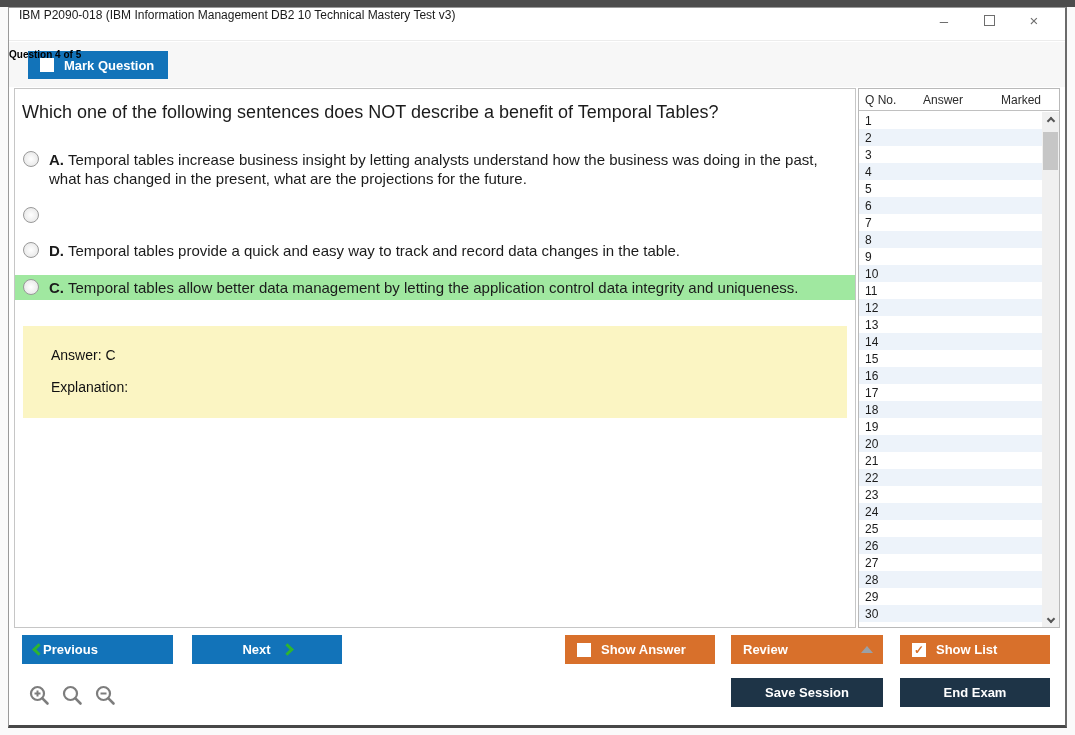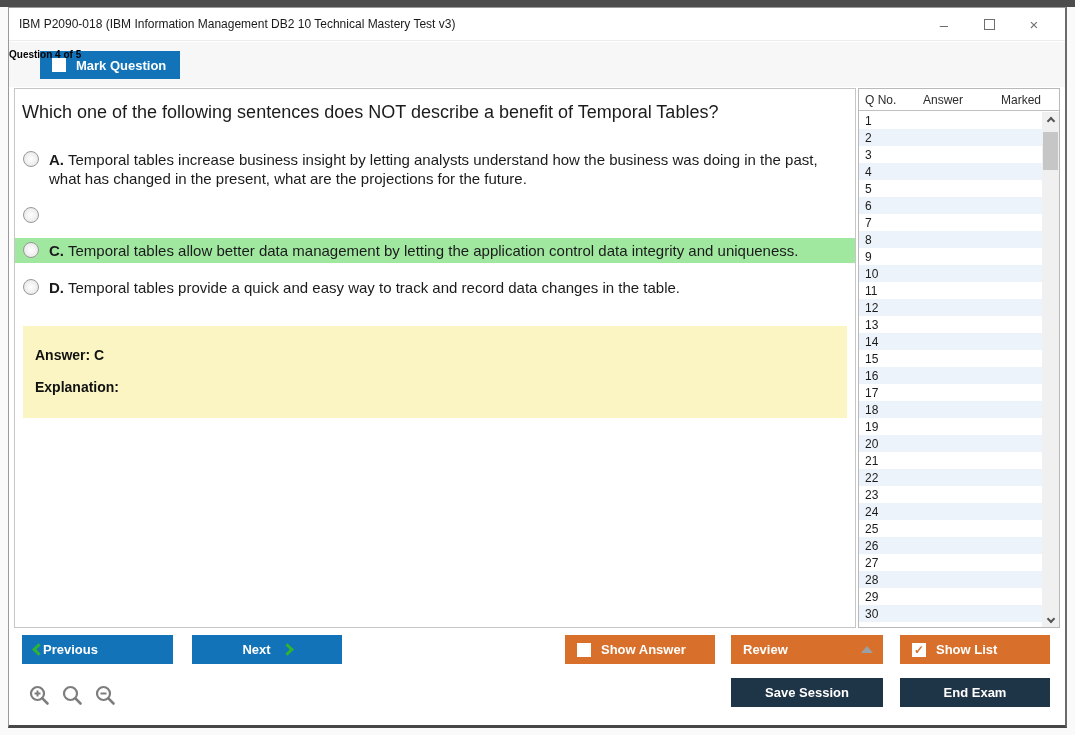--- a/index.html
+++ b/index.html
@@ -18,41 +18,41 @@
     position: absolute; left: 8px; top: 7px; width: 1059px; height: 721px;
     background: #ffffff;
     border: 1px solid #9a9a9a;
     border-right: 2px solid #6b6b6b;
     border-bottom: 3px solid #474747;
   }
   
   .titlebar {
     position: absolute; left: 0; top: 0; right: 0; height: 33px;
     background: #ffffff; border-bottom: 1px solid #ececec;
-    display: flex; align-items: center;
+    display: flex; align-items: flex-start;
   }
   .title-text { font-size: 12px; color: #1a1a1a; padding-left: 10px; white-space: nowrap; }
   .win-controls { margin-left: auto; display: flex; align-items: center; padding-right: 16px; }
   .win-ctrl {
     width: 30px; height: 24px; margin-left: 15px;
     display: flex; align-items: center; justify-content: center;
     color: #6e6e6e; font-size: 15px; cursor: default;
   }
   .max-box { width: 11px; height: 11px; border: 1px solid #6e6e6e; }
   
   .header-strip {
     position: absolute; left: 0; top: 34px; right: 0; height: 45px;
     background: #f7f7f7;
   }
   .btn { border: none; cursor: pointer; font-family: "Liberation Sans", sans-serif; }
   .mark-btn {
     position: absolute; left: 19px; top: 9px; width: 140px; height: 28px;
     background: var(--blue); color: #fff; font-weight: bold; font-size: 13px;
     display: flex; align-items: center; justify-content: flex-start;
-    padding-left: 12px; gap: 10px; margin-left: 12px;
+    padding-left: 12px; gap: 10px;
   }
   .checkbox { width: 14px; height: 14px; background: #fff; flex-shrink: 0;
     display: flex; align-items: center; justify-content: center; }
   .checkbox .tick { color: var(--orange); font-size: 12px; font-weight: bold; line-height: 1; }
   .q-counter {
     position: absolute; left: 0; right: 0; top: 7px; text-align: left;
     font-size: 10px; font-weight: bold; color: #000;
   }
   
   .q-panel {
@@ -68,22 +68,22 @@
   .option.hl { background: var(--green); }
   .radio {
     width: 16px; height: 16px; border-radius: 50%;
     border: 1px solid #999; background: radial-gradient(#ffffff, #e2e2e2);
     flex-shrink: 0; margin: 1px 10px 0 2px;
   }
   .opt-body { font-size: 15px; line-height: 19px; color: #1b1b1b; }
   .opt-letter { font-weight: bold; margin-right: 4px; }
   .answer-box {
     margin: 26px 8px 0 8px; height: 92px;
-    background: var(--yellow); padding: 21px 12px;
-    font-size: 14px; font-weight: bold; color: #111;
+    background: var(--yellow); padding: 21px 28px;
+    font-size: 14px; font-weight: normal; color: #111;
   }
   .answer-box .expl { margin-top: 16px; }
   
   .sidebar {
     position: absolute; left: 849px; top: 80px; width: 202px; height: 540px;
     background: #fff; border: 1px solid #b9b9b9;
   }
   .side-header {
     height: 22px; display: grid; grid-template-columns: 58px 78px 1fr;
     align-items: center; padding-left: 6px;
@@ -169,27 +169,27 @@
   <div class="q-panel">
     <div class="q-text">Which one of the following sentences does NOT describe a benefit of Temporal Tables?</div>
     <div class="options" id="options">
         <div class="option">
           <span class="radio"></span>
           <span class="opt-body"><span class="opt-letter">A.</span>Temporal tables increase business insight by letting analysts understand how the business was doing in the past, what has changed in the present, what are the projections for the future.</span>
         </div>
         <div class="option">
           <span class="radio"></span>
         </div>
+        <div class="option">
+          <span class="radio"></span>
+          <span class="opt-body"><span class="opt-letter">D.</span>Temporal tables provide a quick and easy way to track and record data changes in the table.</span>
+        </div>
         <div class="option hl">
           <span class="radio"></span>
           <span class="opt-body"><span class="opt-letter">C.</span>Temporal tables allow better data management by letting the application control data integrity and uniqueness.</span>
-        </div>
-        <div class="option">
-          <span class="radio"></span>
-          <span class="opt-body"><span class="opt-letter">D.</span>Temporal tables provide a quick and easy way to track and record data changes in the table.</span>
         </div>
       </div>
     <div class="answer-box">
       <div>Answer: C</div>
       <div class="expl">Explanation:</div>
     </div>
   </div>
 
   <div class="sidebar">
     <div class="side-header">

